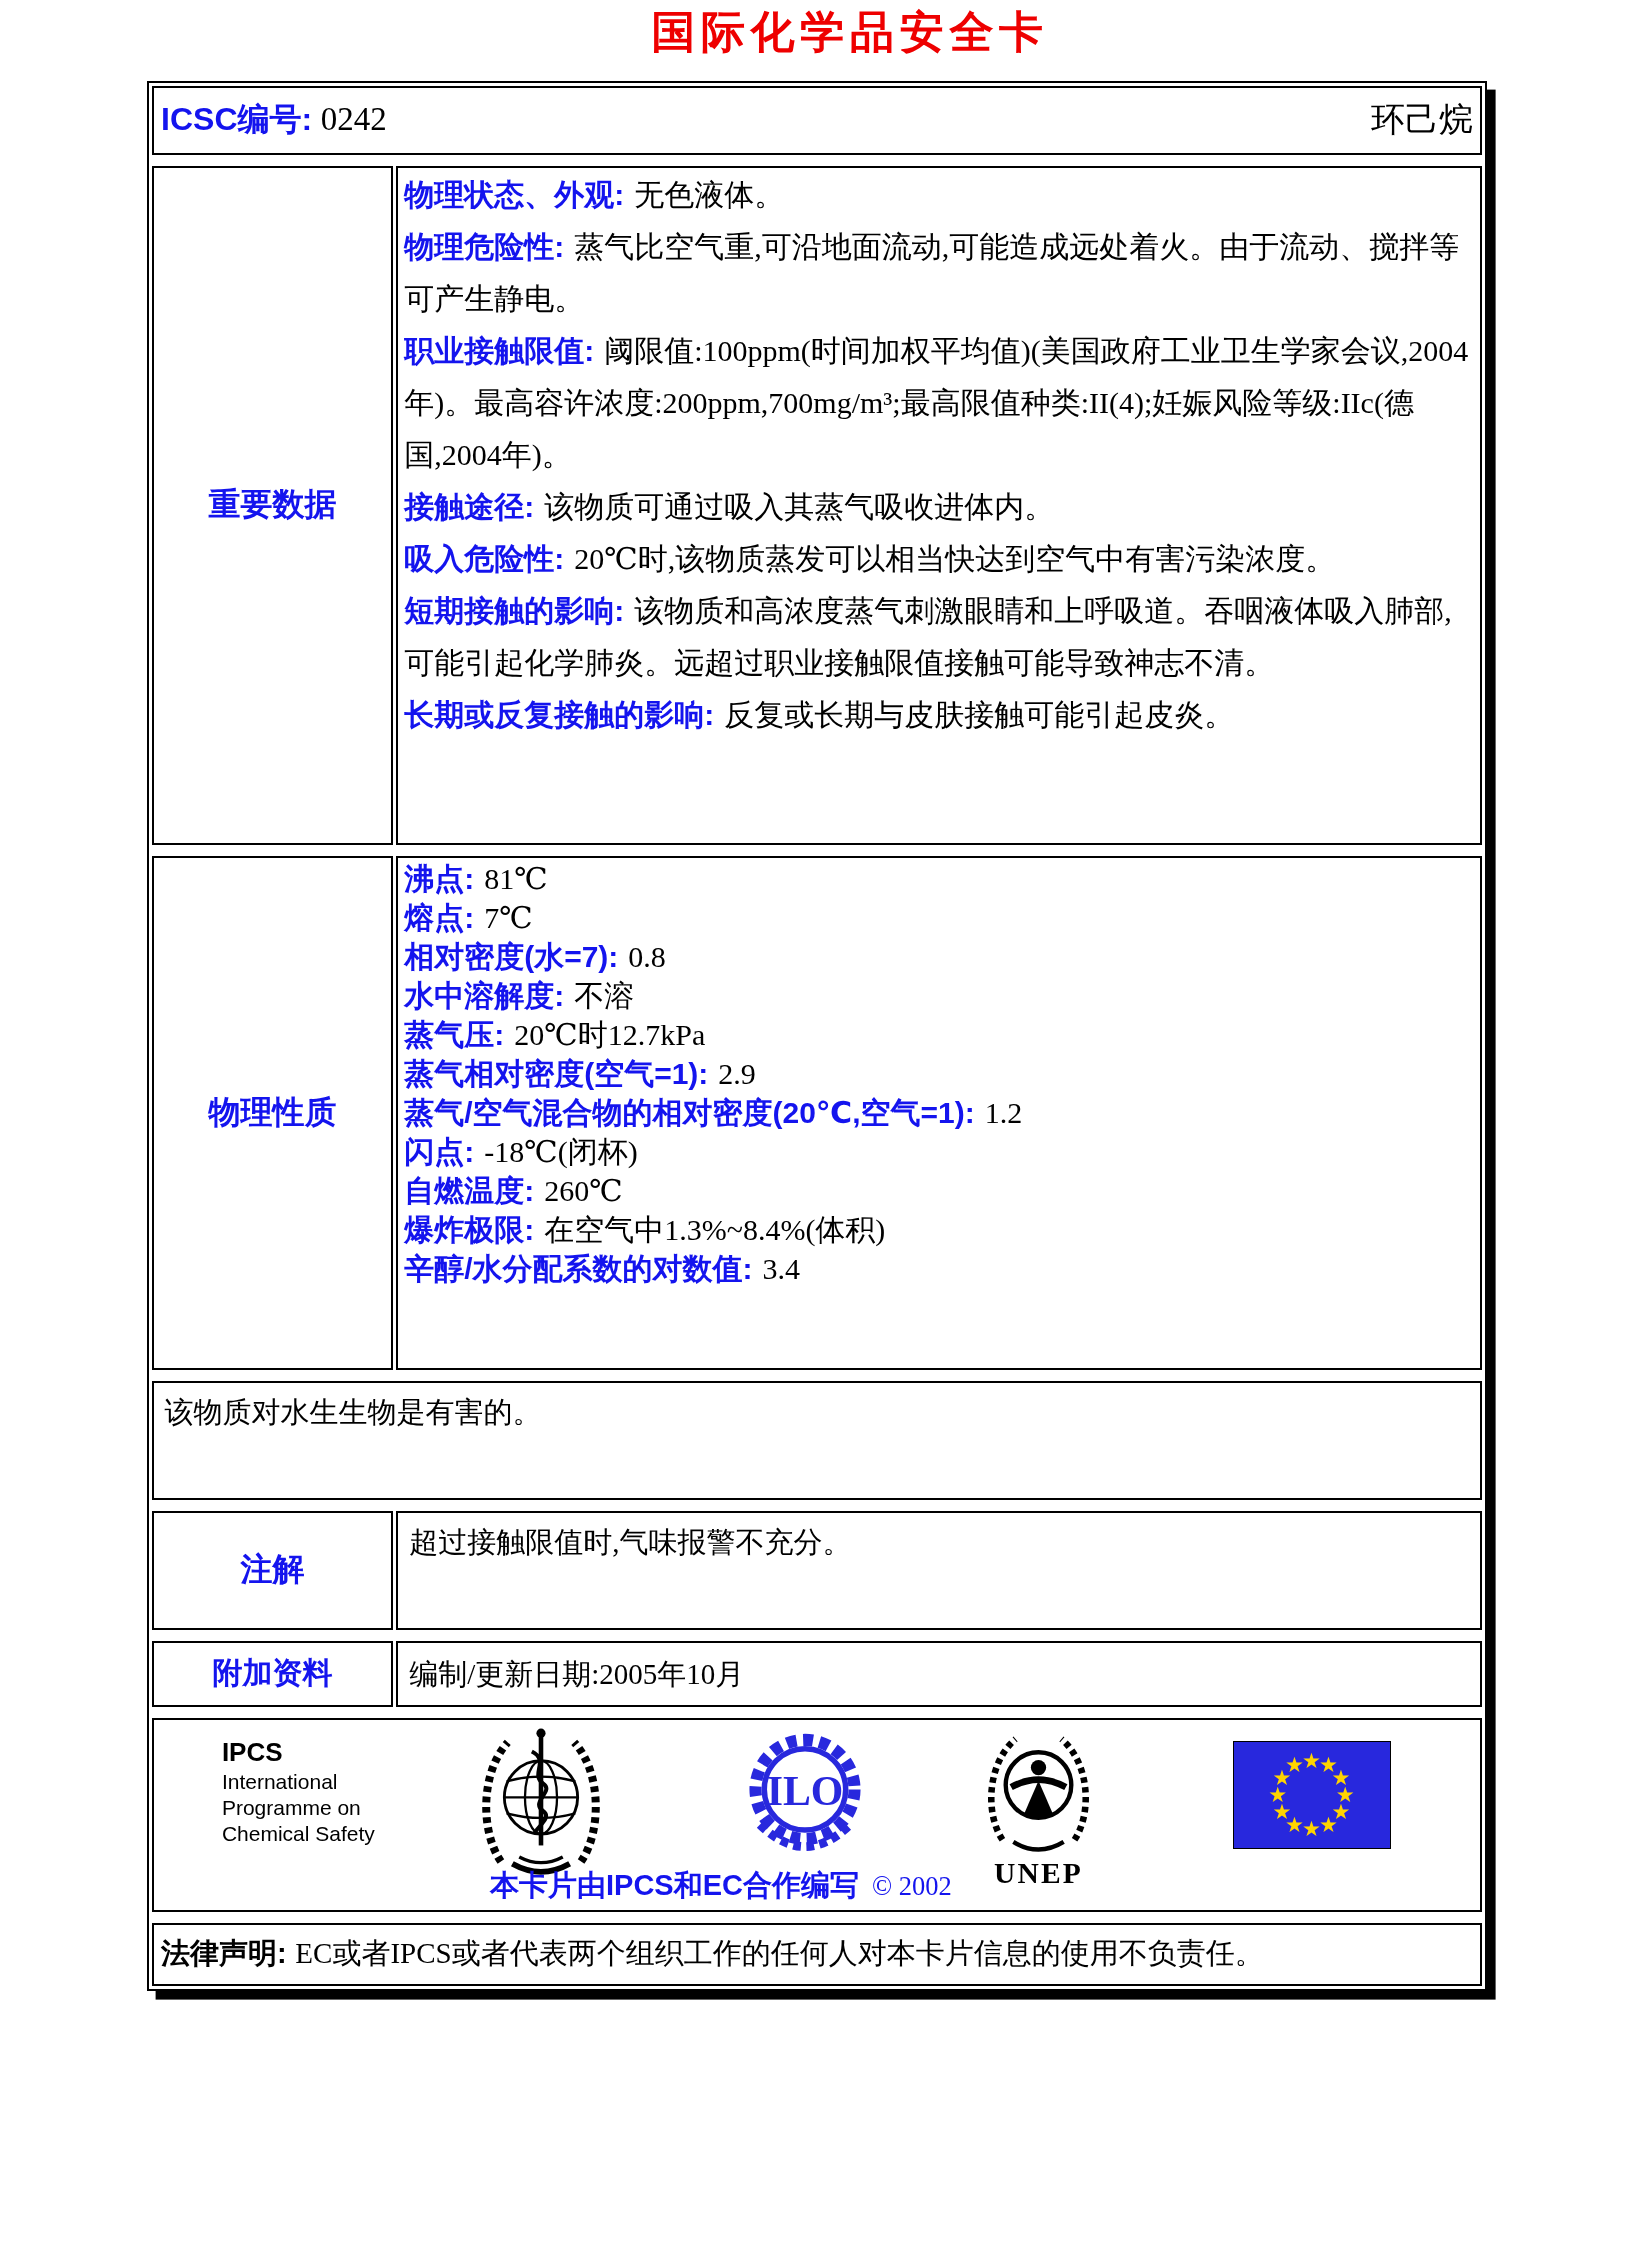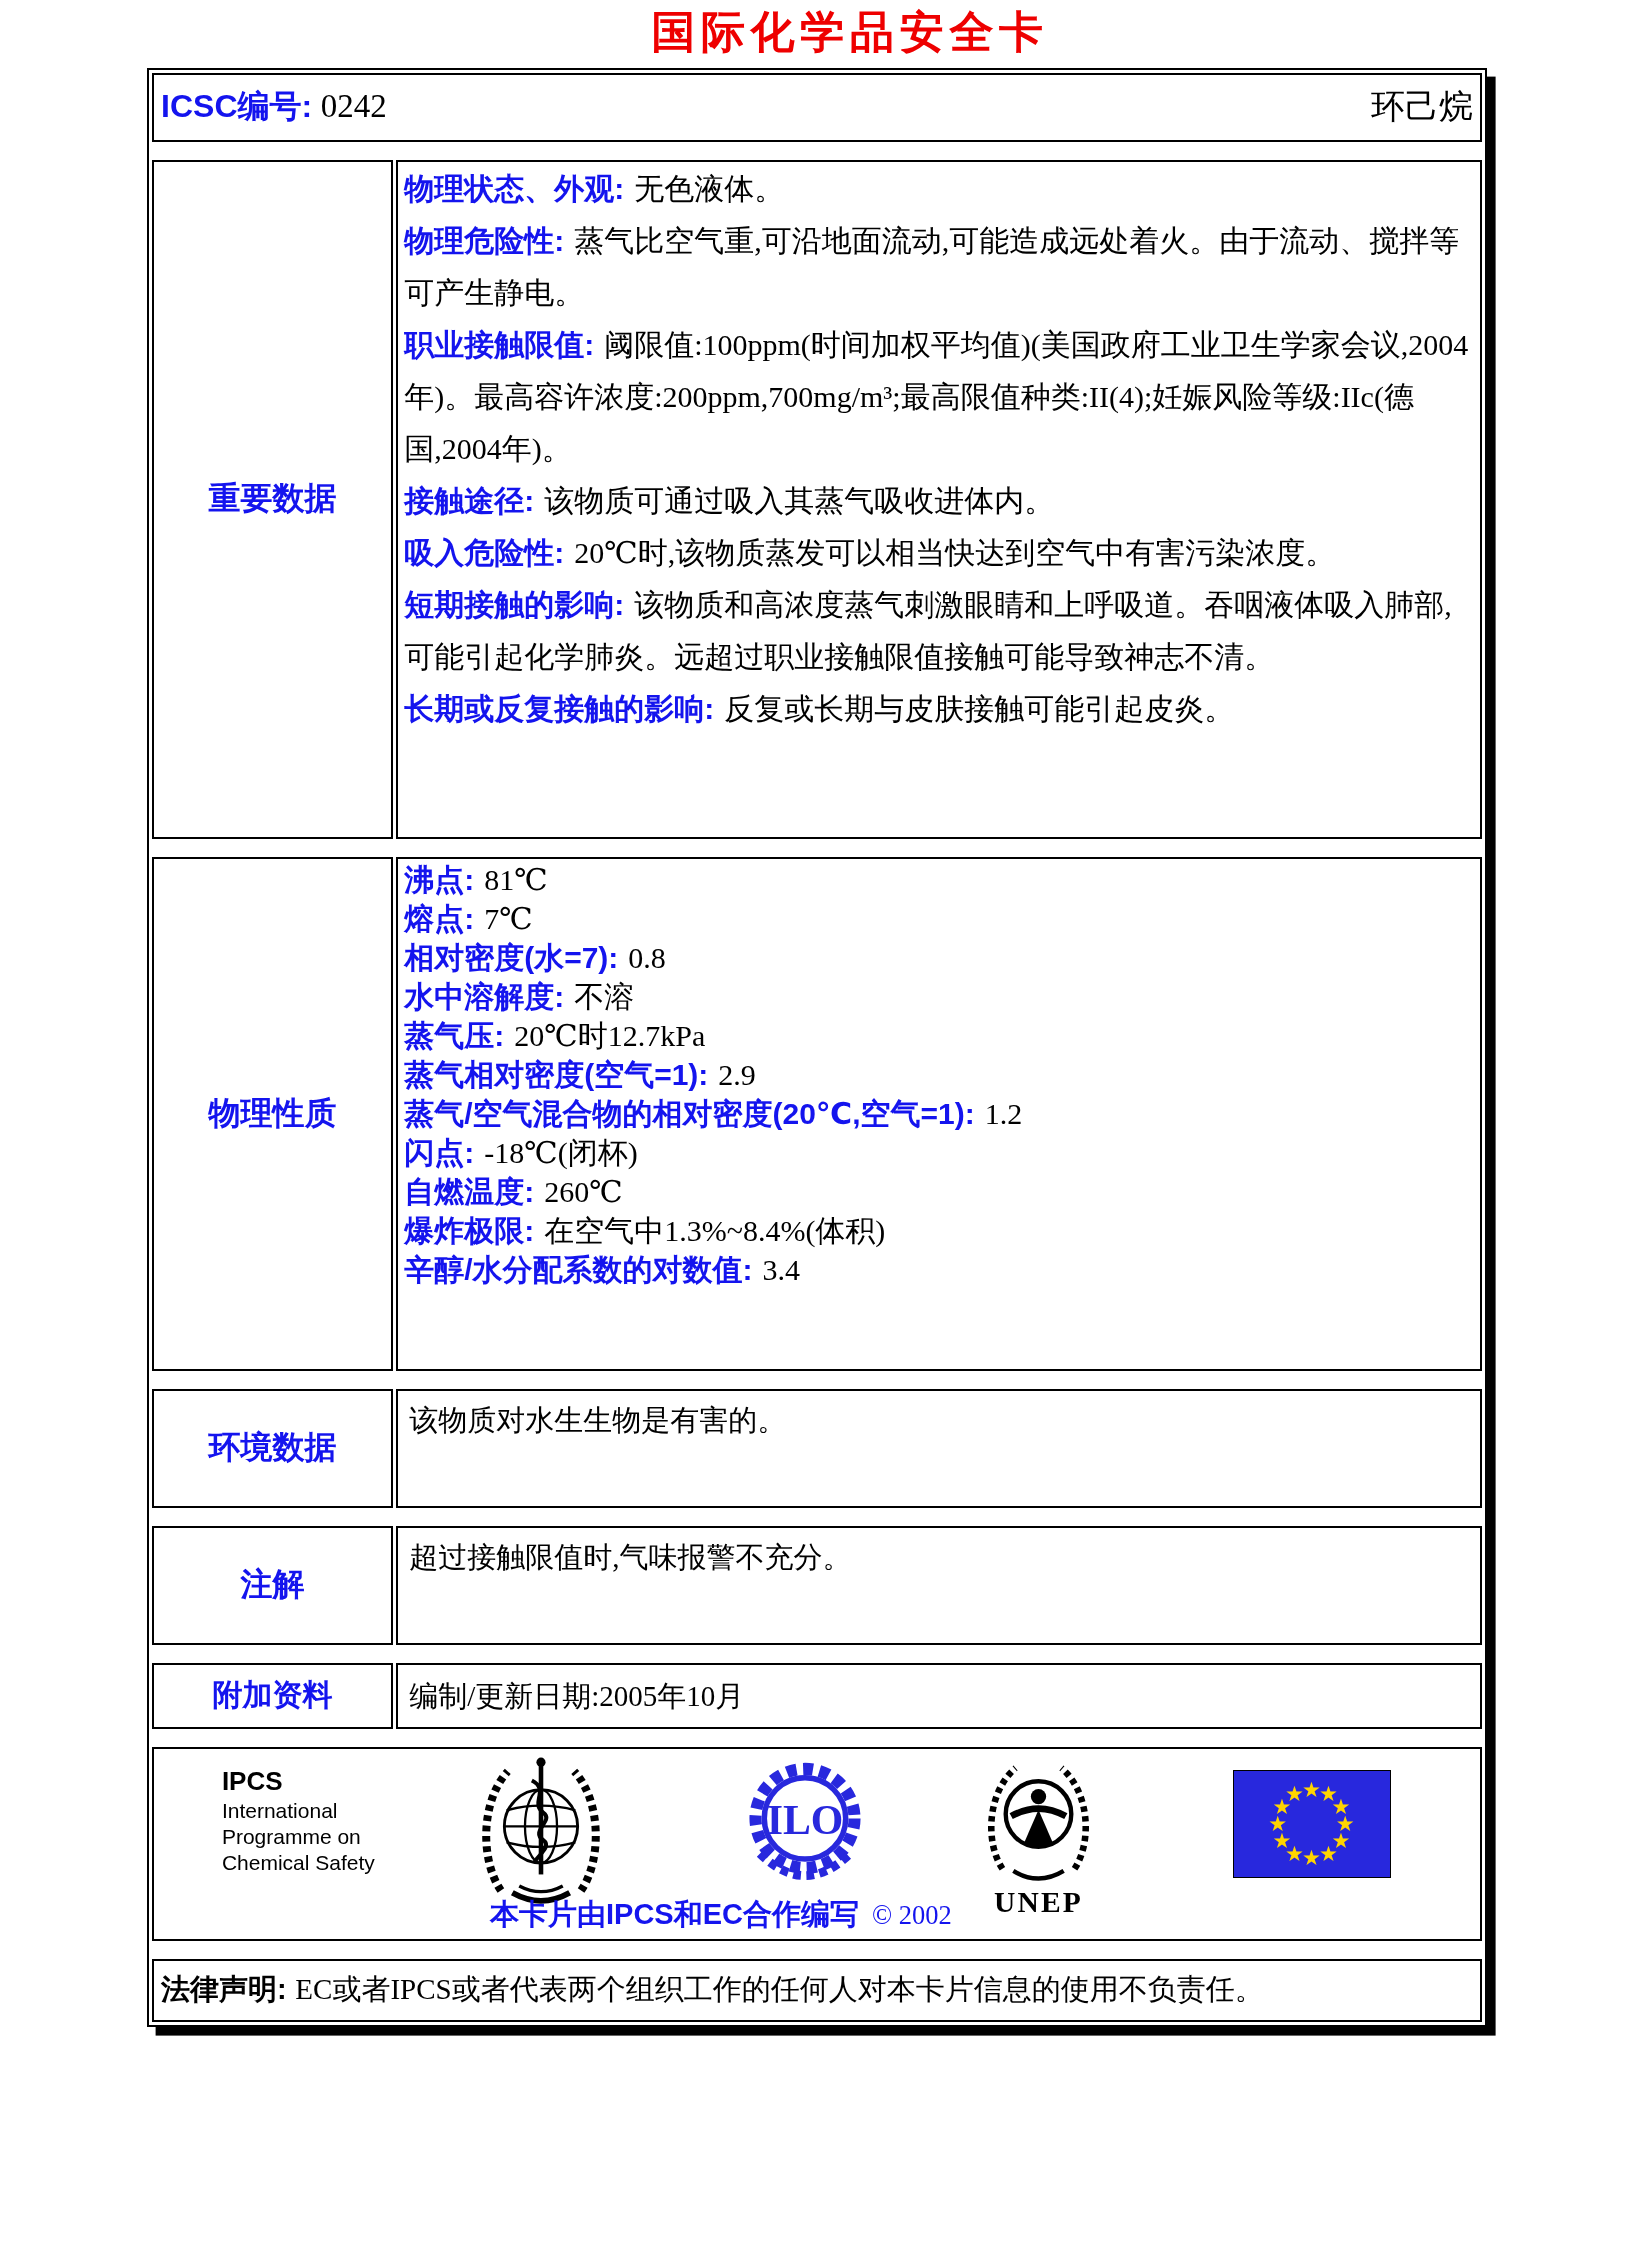--- a/index.html
+++ b/index.html
@@ -17,25 +17,25 @@
     color:#000;
   }
   .page-title{
     position:absolute;left:0;top:2.9px;width:1700px;
     text-align:center;
     font-family:"DejaVu Serif","Liberation Serif",serif;
     font-weight:900;font-size:44px;letter-spacing:5.7px;
     color:var(--title-red);
   }
   .card{
-    position:absolute;left:147px;top:68px;width:1340px;
+    position:absolute;left:147px;top:81px;width:1340px;
     border:2.9px solid #000;background:#fff;
     box-shadow:8.6px 8.6px 0 #000;
     padding:2.9px;
-    display:flex;flex-direction:column;gap:18px;
+    display:flex;flex-direction:column;gap:11px;
   }
   .row{display:flex;gap:3.6px;}
   .cell{border:2.2px solid #000;background:#fff;overflow:hidden;}
   .label-cell{
     width:241px;flex:none;
     display:flex;align-items:center;justify-content:center;
     color:var(--accent-blue);font-weight:bold;font-size:32px;
   }
   .content-cell{flex:1;padding:1.4px 7.2px 1.4px 5.7px;}
   
@@ -126,21 +126,20 @@
       <p class="para"><span class="plabel">蒸气相对密度(空气=1):</span><span class="pvalue">2.9</span></p>
       <p class="para"><span class="plabel">蒸气/空气混合物的相对密度(20℃,空气=1):</span><span class="pvalue">1.2</span></p>
       <p class="para"><span class="plabel">闪点:</span><span class="pvalue">-18℃(闭杯)</span></p>
       <p class="para"><span class="plabel">自燃温度:</span><span class="pvalue">260℃</span></p>
       <p class="para"><span class="plabel">爆炸极限:</span><span class="pvalue">在空气中1.3%~8.4%(体积)</span></p>
       <p class="para"><span class="plabel">辛醇/水分配系数的对数值:</span><span class="pvalue">3.4</span></p>
     </div>
   </div>
 
   <div class="row r-environment">
-    <div class="cell label-cell">环境数据</div>
     <div class="cell content-cell">
       <p class="plain-text">该物质对水生生物是有害的。</p>
     </div>
   </div>
 
   <div class="row r-notes">
     <div class="cell label-cell">注解</div>
     <div class="cell content-cell">
       <p class="plain-text">超过接触限值时,气味报警不充分。</p>
     </div>

